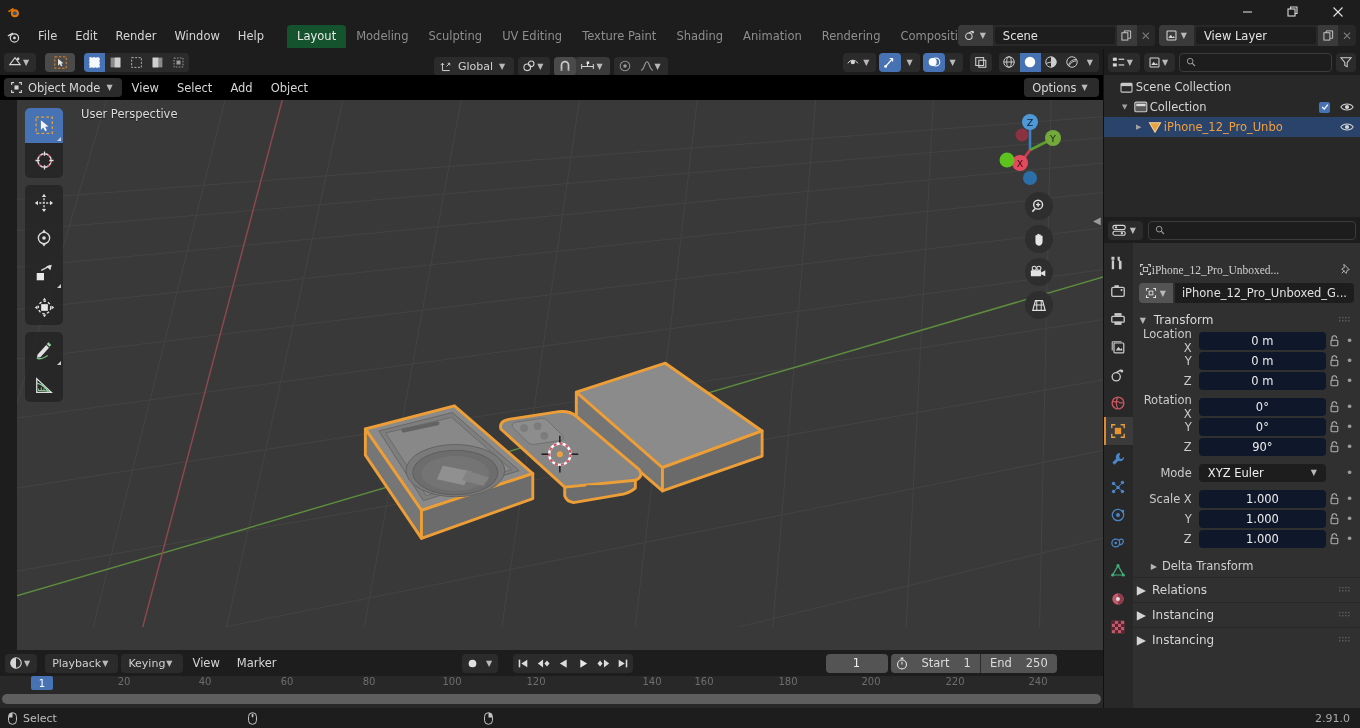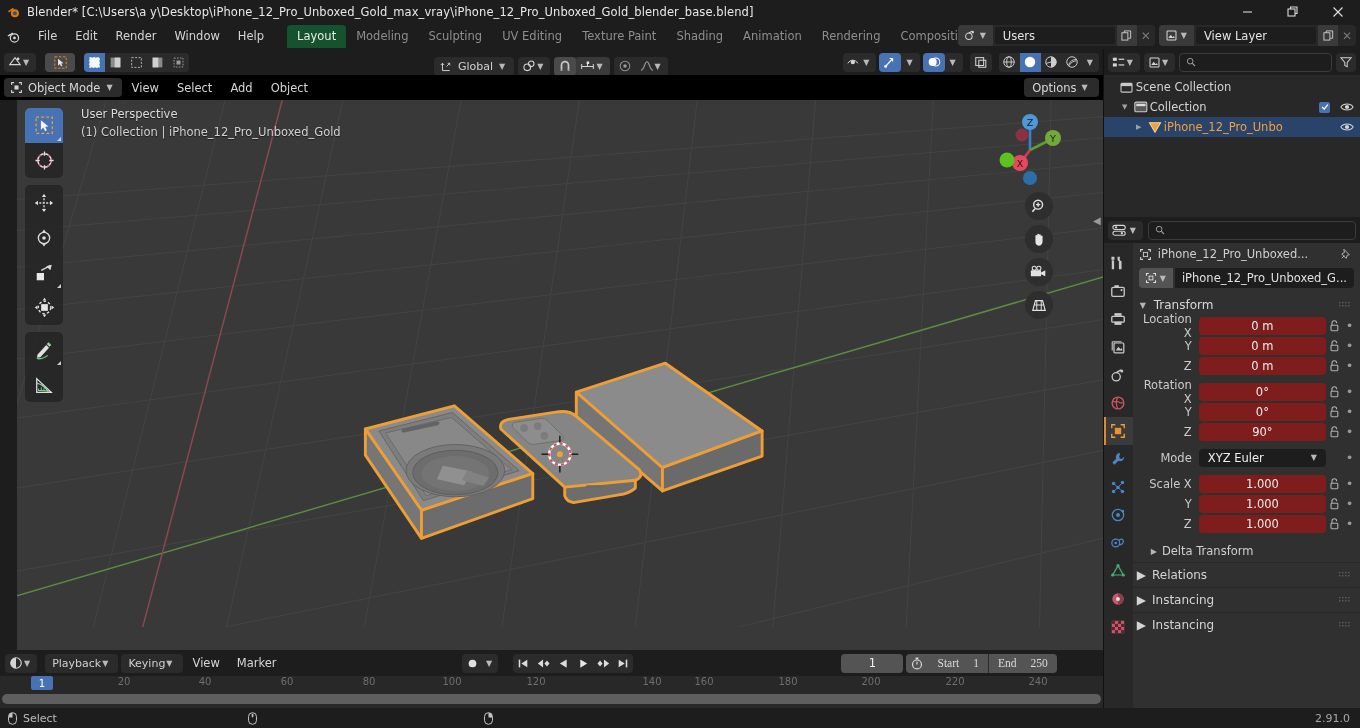--- a/index.html
+++ b/index.html
@@ -132,21 +132,21 @@
   .tl-mid { position: absolute; left: 462px; display: flex; align-items: center; gap: 3px; }
   .rec-grp { display: flex; align-items: center; background: #2b2b2b; border-radius: 4px; height: 19px; }
   .pb-grp { display: flex; align-items: center; background: #2b2b2b; border-radius: 4px; height: 19px; margin-left: 12px; }
   .pb-btn { width: 20px; height: 19px; display: flex; align-items: center; justify-content: center; color: #dcdcdc; }
   .tl-right { position: absolute; right: 46px; display: flex; align-items: center; gap: 3px; }
   .frame-field {
     background: #545454; border-radius: 4px; height: 19px; min-width: 62px;
     display: flex; align-items: center; justify-content: center; font-size: 11.5px; color: #f0f0f0;
   }
   .startend {
-    display: flex; align-items: center; background: #2b2b2b; border-radius: 4px; height: 19px; overflow: hidden; font-family: Liberation Serif, serif;
+    display: flex; align-items: center; background: #2b2b2b; border-radius: 4px; height: 19px; overflow: hidden;
   }
   .se-cell { display: flex; align-items: center; gap: 14px; padding: 0 9px; height: 19px; font-size: 11.5px; color: #dcdcdc; background: #545454; }
   .se-icon { width: 22px; display:flex; align-items:center; justify-content:center; background:#545454; height:19px;}
   .tl-ruler { height: 16px; background: #282828; position: relative; overflow: hidden; }
   .tick { position: absolute; top: 0px; font-size: 10px; color: #6e6e6e; transform: translateX(-50%); }
   .playhead { position: absolute; top: 0; width: 22px; height: 14px; background: #4772b3; border-radius: 2px;
     display: flex; align-items: center; justify-content: center; font-size: 10px; color: #fff; transform: translateX(-50%); }
   .tl-scroll { height: 14px; background: #282828; display: flex; align-items: center; padding: 0 2px; position: relative; }
   .tl-scroll-bar { height: 10px; flex: 1; background: #5e5e5e; border-radius: 5px; }
 
@@ -174,33 +174,33 @@
   .props-search {
     flex: 1; height: 19px; background: #1d1d1d; border: 1px solid #3b3b3b; border-radius: 4px;
     display: flex; align-items: center; padding: 0 6px; gap: 5px; color: #8a8a8a; font-size: 11px;
   }
   .props-body { flex: 1; display: flex; min-height: 0; }
   .props-tabs { flex: 0 0 29px; background: #282828; padding-top: 6px; display: flex; flex-direction: column; align-items: center; gap: 0px; }
   .ptab { width: 29px; height: 28px; display: flex; align-items: center; justify-content: center; position: relative; }
   .ptab.active { background: #3b3b3b; }
   .ptab.active::before { content: ''; position: absolute; left: 0; top: 0; bottom: 0; width: 2px; background: #e08a2e; }
   .props-content { flex: 1; background: #303030; padding: 0; overflow: hidden; min-width: 0; }
-  .breadcrumb { display: flex; align-items: center; gap: 6px; padding: 4px 8px 5px 6px; font-size: 11.5px; color: #cfcfcf; }
+  .breadcrumb { display: flex; align-items: center; padding: 20px 8px 5px 6px; font-size: 11.5px; color: #cfcfcf; font-family: Liberation Serif, serif; }
   .breadcrumb .bc-name { overflow: hidden; white-space: nowrap; flex: 1; }
   .id-row { display: flex; align-items: center; padding: 2px 6px 6px; gap: 2px; }
   .id-row .pick { display: flex; align-items: center; gap: 2px; background: #545454; border-radius: 4px 0 0 4px; height: 20px; padding: 0 4px 0 6px; }
   .id-row .field { flex: 1; background: #1d1d1d; border-radius: 0 4px 4px 0; height: 20px; display: flex; align-items: center;
     padding: 0 7px; font-size: 11.5px; color: #e0e0e0; overflow: hidden; white-space: nowrap; }
   .panel-head { display: flex; align-items: center; gap: 5px; padding: 4px 8px 4px 4px; font-size: 12px; color: #d8d8d8; position: relative; }
   .panel-head .tri { font-size: 8px; color: #b5b5b5; width: 12px; text-align: center; }
   .grip { position: absolute; right: 7px; top: 50%; transform: translateY(-50%); opacity: .5; }
   .prow { display: flex; align-items: center; height: 19px; margin-bottom: 1px; padding-right: 4px; }
   .prow .lab { flex: 0 0 66px; text-align: right; padding-right: 7px; font-size: 11.5px; color: #cbcbcb; }
   .prow .val {
-    flex: 1; background: #7f1d1d; border-radius: 4px; height: 18px;
+    flex: 1; background: #0f172a; border-radius: 4px; height: 18px;
     display: flex; align-items: center; justify-content: center; font-size: 11.5px; color: #eee;
   }
   .prow .val.dropdown { background: #1d1d1d; justify-content: space-between; padding: 0 6px 0 9px; }
   .prow .lockico { width: 17px; display: flex; align-items: center; justify-content: center; }
   .prow .dotico { width: 13px; display: flex; align-items: center; justify-content: center; color: #9a9a9a; font-size: 13px; line-height: 0; }
   .sub-panel { display: flex; align-items: center; gap: 5px; padding: 4px 8px 4px 18px; font-size: 11.5px; color: #cfcfcf; }
   .closed-panel { display: flex; align-items: center; gap: 6px; padding: 5px 8px 5px 4px; font-size: 12px; color: #d4d4d4; position: relative;
     border-top: 1px solid #272727; }
   .gap6 { height: 6px; }
 
@@ -214,21 +214,20 @@
 <body>
 
 <div class="app">
 
   <div class="titlebar">
     <svg class="blender-logo" viewBox="0 0 16 16">
       <circle cx="9" cy="9.5" r="4.6" fill="#ea7600"></circle>
       <circle cx="9" cy="9.5" r="2.3" fill="#265787"></circle>
       <path d="M1 7 L7 3.2 L7.9 4.8 L2.3 8.2 Z" fill="#ea7600"></path>
     </svg>
-    <span class="title-text">Blender* [C:\Users\a y\Desktop\iPhone_12_Pro_Unboxed_Gold_max_vray\iPhone_12_Pro_Unboxed_Gold_blender_base.blend]</span>
     <div class="winbtns">
       <div class="winbtn">
         <svg width="11" height="11" viewBox="0 0 11 11">
             <line x1="1" y1="6" x2="10" y2="6" stroke="#d8d8d8" stroke-width="1.1"></line>
           </svg>
       </div>
       <div class="winbtn">
         <svg width="12" height="12" viewBox="0 0 12 12">
           <rect x="1" y="3" width="7" height="7" fill="none" stroke="#d8d8d8" stroke-width="1.1"></rect>
           <path d="M3.5 3 V1 H10 V7.5 H8" fill="none" stroke="#d8d8d8" stroke-width="1.1"></path>
@@ -272,21 +271,21 @@
     <div class="topbar-right">
       <div class="id-field">
         <div class="id-icon-btn">
           <svg width="13" height="13" viewBox="0 0 16 16">
             <circle cx="6" cy="9" r="4" fill="none" stroke="#d5d5d5" stroke-width="1.3"></circle>
             <path d="M6 5 L10.5 2.5" stroke="#d5d5d5" stroke-width="1.3" fill="none"></path>
             <circle cx="11" cy="4" r="1.4" fill="#d5d5d5"></circle>
           </svg>
           <span class="caret">▼</span>
         </div>
-        <div class="id-name">Users</div>
+        <div class="id-name">Scene</div>
         <div class="id-btn">
           <svg width="11" height="11" viewBox="0 0 12 12">
             <rect x="1" y="3" width="6.5" height="8" fill="none" stroke="#d0d0d0" stroke-width="1"></rect>
             <path d="M3.5 3 V1 H10.5 V9 H8" fill="none" stroke="#d0d0d0" stroke-width="1"></path>
           </svg>
         </div>
         <div class="id-x">✕</div>
       </div>
       <div class="id-field">
         <div class="id-icon-btn">
@@ -567,21 +566,20 @@
             <circle r="3.1" fill="#f0a03a"></circle>
             <line x1="-19" y1="0" x2="-12" y2="0" stroke="#111" stroke-width="1.4"></line>
             <line x1="12" y1="0" x2="19" y2="0" stroke="#111" stroke-width="1.4"></line>
             <line x1="0" y1="-19" x2="0" y2="-12" stroke="#111" stroke-width="1.4"></line>
             <line x1="0" y1="12" x2="0" y2="19" stroke="#111" stroke-width="1.4"></line>
           </g>
         </svg>
 
         <div class="vp-info">
           <div>User Perspective</div>
-          <div class="l2">(1) Collection | iPhone_12_Pro_Unboxed_Gold</div>
         </div>
 
         <div class="toolbar-left">
           <div class="tgrp">
             <div class="tbtn active">
               <svg width="19" height="19" viewBox="0 0 20 20">
                 <rect x="1.2" y="1.2" width="17" height="17" fill="none" stroke="#e8a33d" stroke-width="1.3" stroke-dasharray="3 2.3"></rect>
                 <path d="M6.2 4.5 L6.2 14.8 L8.8 12.2 L10.6 16 L12.5 15 L10.7 11.4 L14.2 11.1 Z" fill="#f4f4f4"></path>
               </svg>
               <div class="corner"></div>

